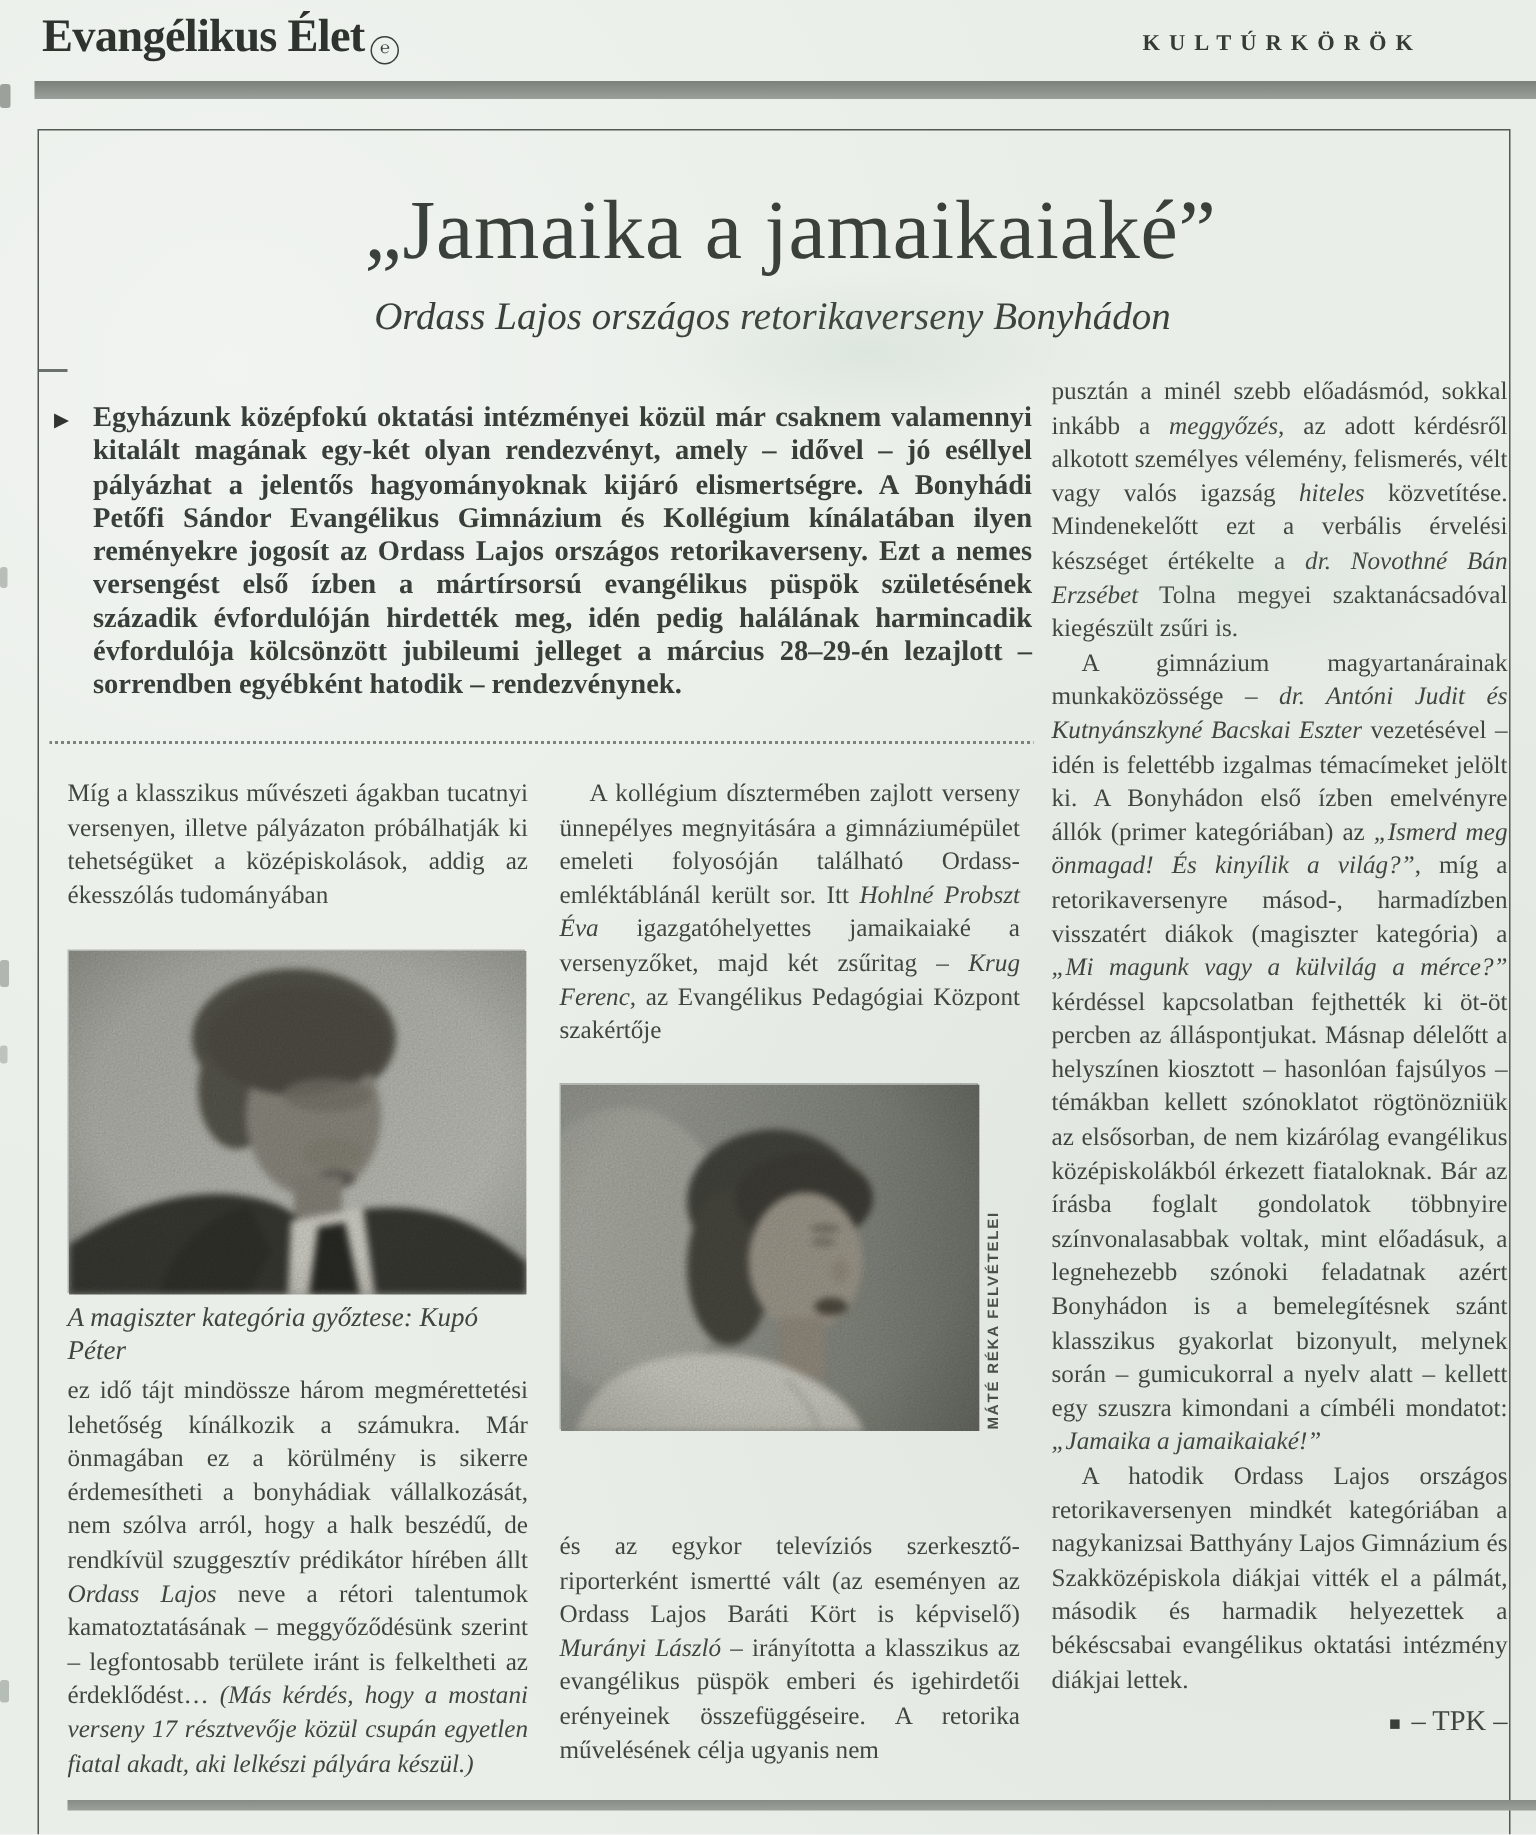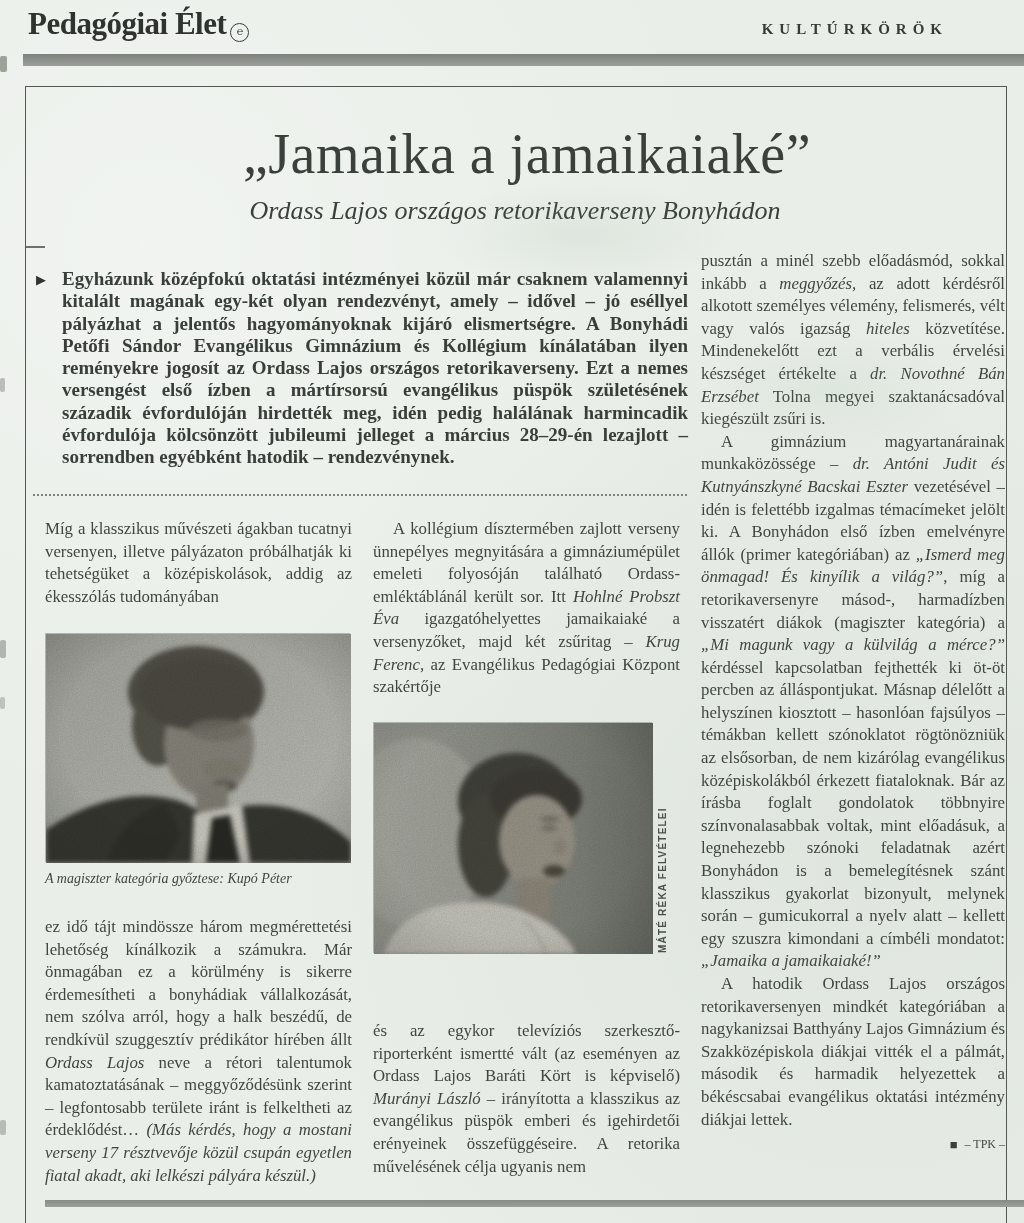--- a/index.html
+++ b/index.html
@@ -36,40 +36,40 @@
   .lead-marker{position:absolute;left:-26px;top:4px;font-size:13px;color:#2f342f;}
   .lead-text{margin:0;font-size:19px;font-weight:700;line-height:22.3px;
     text-align:justify;color:#383e38;}
   .dotted-rule{position:absolute;left:33px;top:494px;width:656px;height:2px;
     background-image:repeating-linear-gradient(90deg,#7d827c 0 2px,rgba(0,0,0,0) 2px 4px);}
   
   .body-p{margin:0;font-size:16.8px;line-height:22.6px;text-align:justify;color:#3f453f;}
   .it{font-style:italic;}
   .ind{text-indent:20px;}
   .pos{position:absolute;}
-  .caption{margin:0;font-style:italic;font-size:14px;line-height:21.5px;color:#3f453f;}
+  .caption{margin:0;font-style:italic;font-size:18px;line-height:21.5px;color:#3f453f;}
   .photo{position:absolute;border:1px solid rgba(70,75,68,.35);box-sizing:border-box;}
   .photo svg{display:block;}
   .photo-credit{position:absolute;left:657px;top:953px;transform:rotate(-90deg);
     transform-origin:0 0;white-space:nowrap;font-family:"Liberation Sans","DejaVu Sans",sans-serif;
     font-size:10px;letter-spacing:1.2px;color:#4a4f4a;font-weight:700;}
   .sig-row{display:flex;justify-content:flex-end;align-items:center;gap:7px;margin-top:6px;}
   .sig-square{font-size:13px;line-height:13px;color:#3a3f3a;}
-  .sig-text{font-size:12px;color:#3f453f;}
+  .sig-text{font-size:19px;color:#3f453f;}
   
   .artifact{position:absolute;background:#5a5f58;border-radius:2px;opacity:.55;}
   .ghost{position:absolute;border-radius:50%;pointer-events:none;}
 </style>
 </head>
 <body>
 
 <div class="page">
 
   <div class="masthead">
-    <span class="masthead-title">Pedagógiai Élet</span>
+    <span class="masthead-title">Evangélikus Élet</span>
     <span class="logo-mark"><span>℮</span></span>
   </div>
   <div class="section-label">KULTÚRKÖRÖK</div>
 
   <div class="rule-thick-top"></div>
   <div class="article-box"></div>
   <div class="col-tick"></div>
 
   <h1 class="headline">„Jamaika a jamaikaiaké”</h1>
   <h2 class="subhead">Ordass Lajos országos retorikaverseny Bonyhádon</h2>

